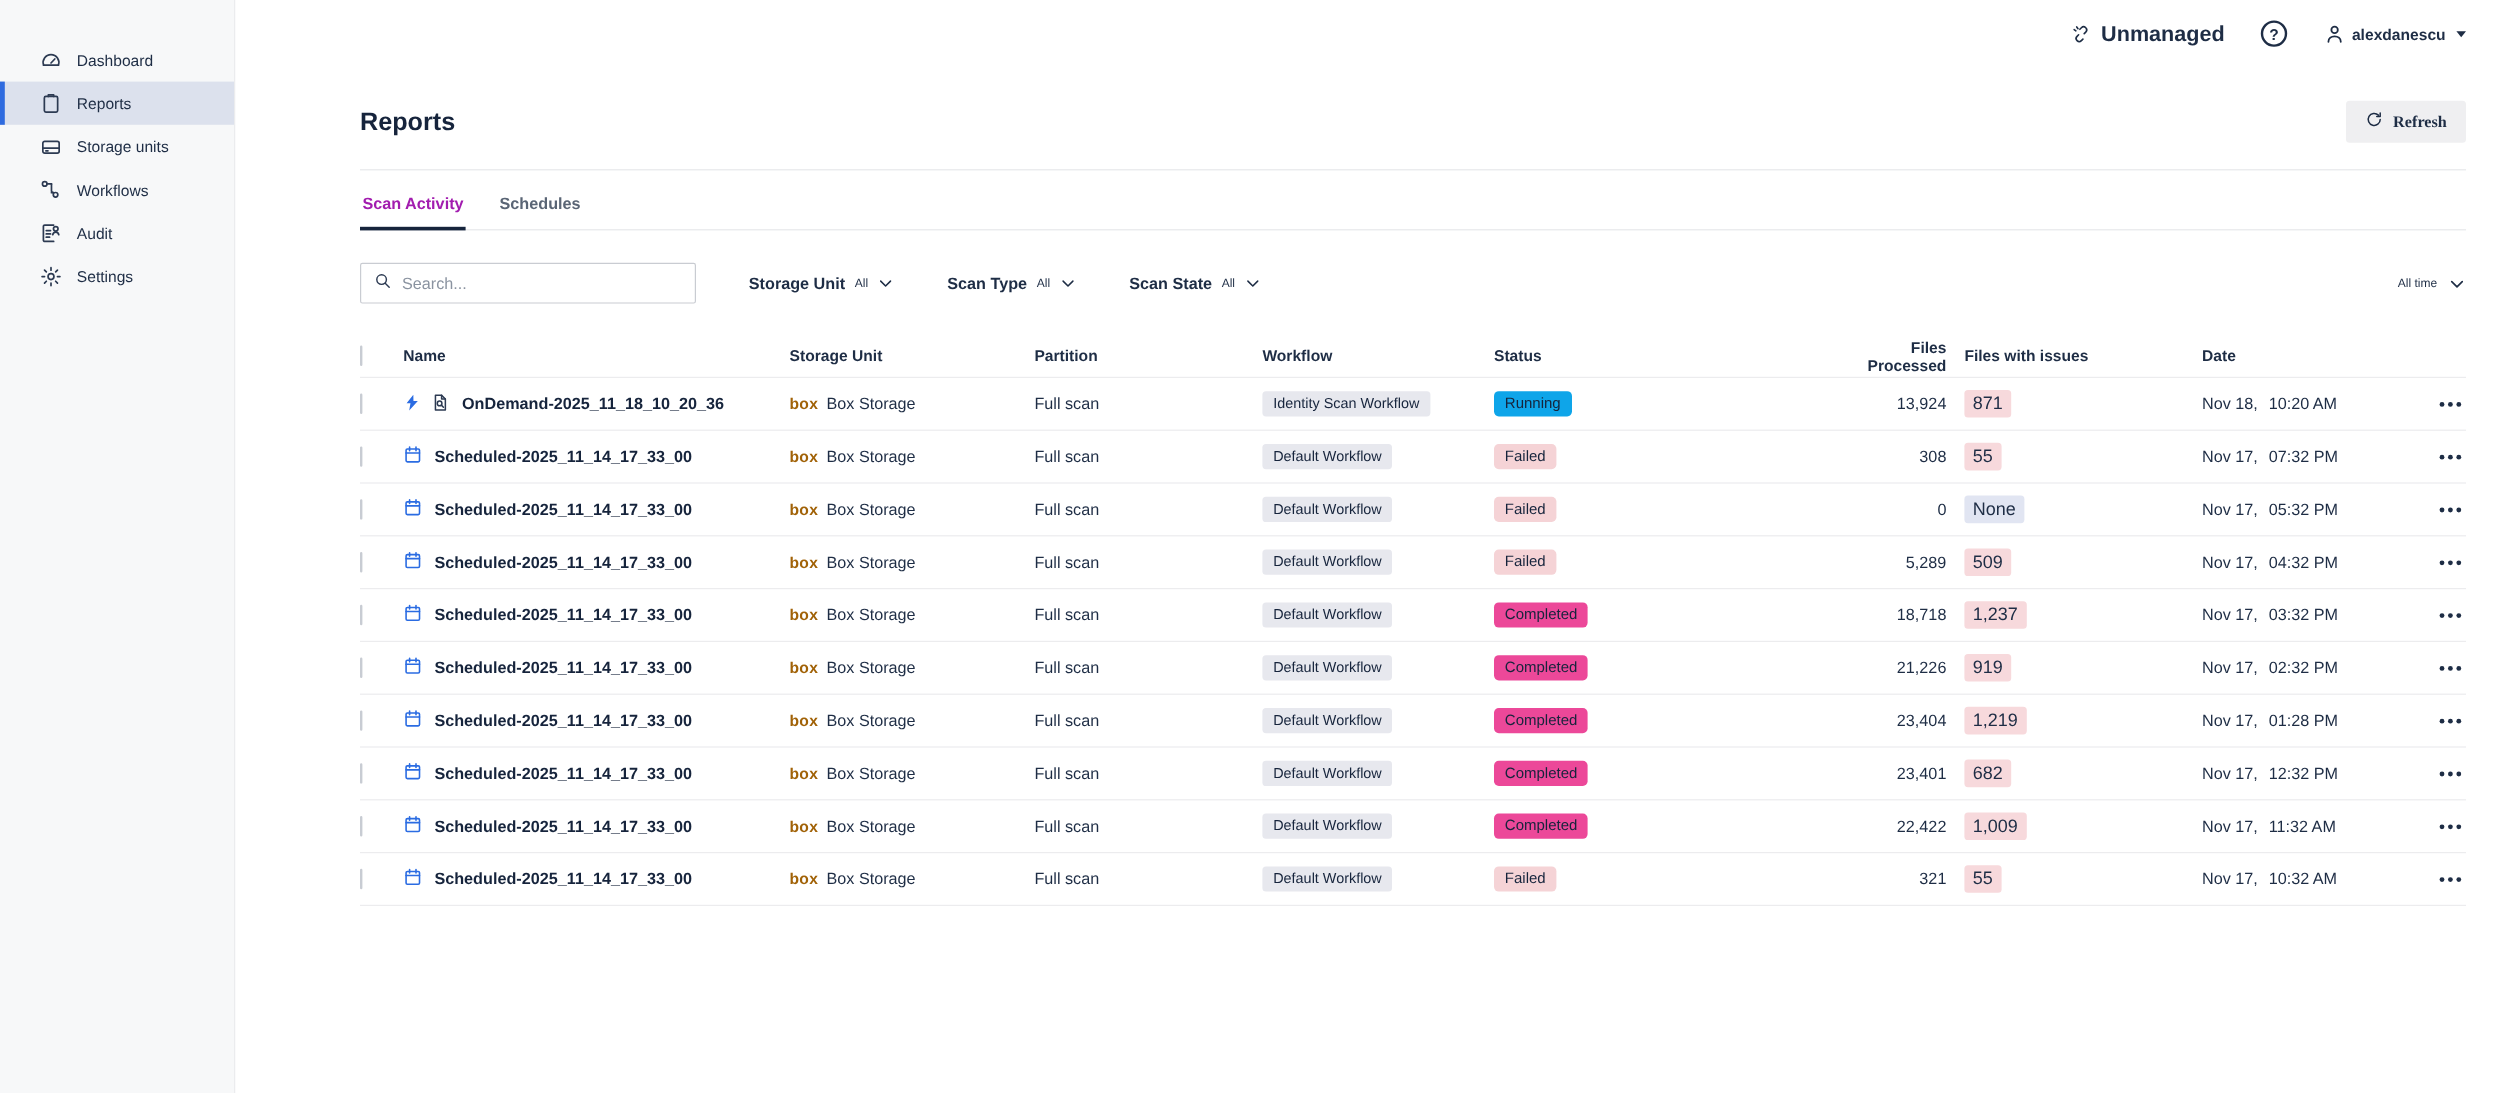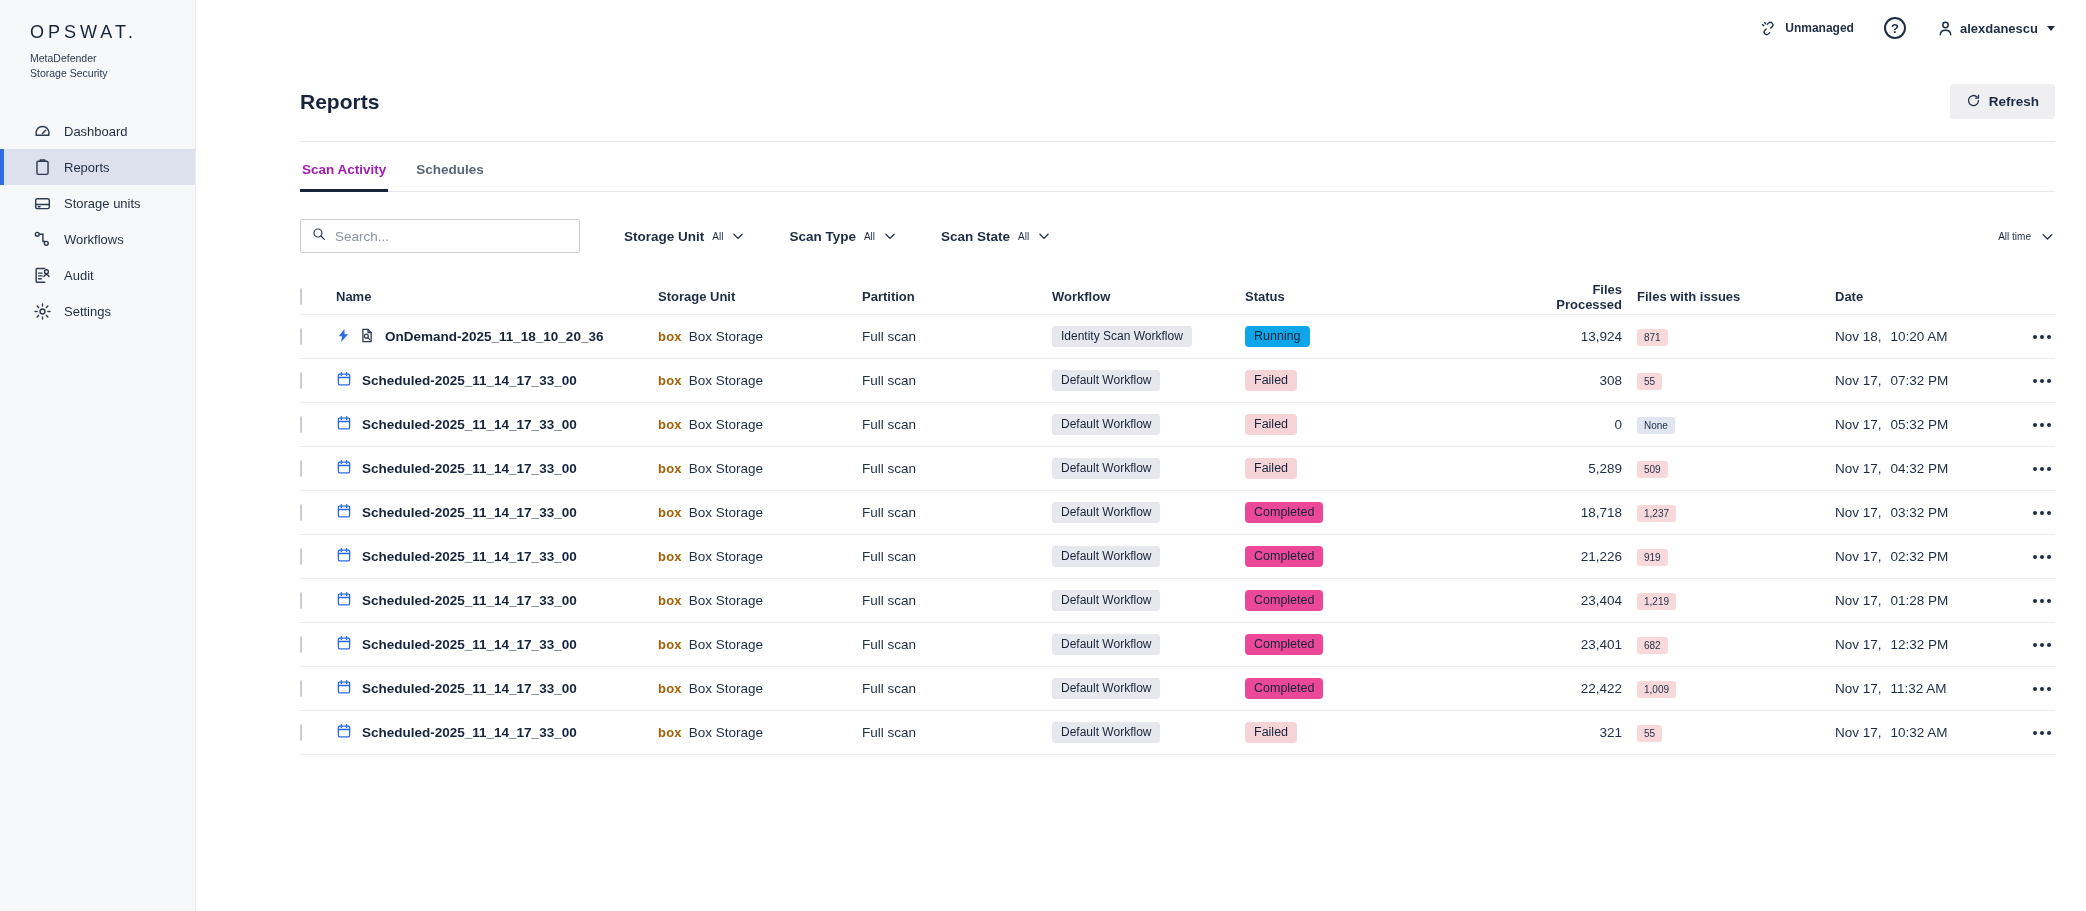--- a/index.html
+++ b/index.html
@@ -17,29 +17,29 @@
   .nav-icon { width:19px; height:19px; display:flex; align-items:center; justify-content:center; }
   .nav-icon svg { width:19px; height:19px; stroke:#2c3a52; fill:none; stroke-width:1.8; stroke-linecap:round; stroke-linejoin:round; }
   .nav-label { font-size:13px; color:#1e2d45; }
 
   
   .main { flex:1; padding:0 31px 0 104px; position:relative; }
 
   .topbar { height:56px; display:flex; align-items:center; justify-content:flex-end; gap:30px; }
   .topbar svg { stroke:#1e2d45; fill:none; stroke-width:1.9; stroke-linecap:round; stroke-linejoin:round; }
   .unmanaged { display:flex; align-items:center; gap:8px; cursor:pointer; }
-  .unmanaged-label { font-size:12px; font-weight:700; }
+  .unmanaged-label { font-size:18px; font-weight:700; }
   .help-btn { width:22px; height:22px; border:2px solid #1e2d45; border-radius:50%; display:flex; align-items:center; justify-content:center; font-size:13px; font-weight:700; cursor:pointer; }
   .user { display:flex; align-items:center; gap:5px; cursor:pointer; }
   .user-name { font-size:13px; font-weight:700; }
   .caret-down { width:0; height:0; border-left:4.5px solid transparent; border-right:4.5px solid transparent; border-top:5.5px solid #1e2d45; margin-left:4px; }
 
   .title-row { margin-top:28px; display:flex; align-items:center; justify-content:space-between; }
   .page-title { font-size:21px; font-weight:700; color:#16243c; }
-  .refresh-btn { display:flex; align-items:center; gap:8px; background:#efeff1; border:none; border-radius:3px; height:35px; padding:0 16px; font-size:13.5px; font-weight:600; color:#1e2d45; cursor:pointer; font-family:Liberation Sans, sans-serif; }
+  .refresh-btn { display:flex; align-items:center; gap:8px; background:#efeff1; border:none; border-radius:3px; height:35px; padding:0 16px; font-size:13.5px; font-weight:600; color:#1e2d45; cursor:pointer; font-family:Liberation Serif, serif; }
   .refresh-btn svg { stroke:#1e2d45; fill:none; stroke-width:2; stroke-linecap:round; stroke-linejoin:round; }
 
   .title-divider { margin-top:22px; border-bottom:1px solid #e7e8ea; }
 
   .tabs { margin-top:20px; display:flex; gap:26px; border-bottom:1px solid #e7e8ea; }
   .tab { padding:0 2px 12px; font-size:13.5px; font-weight:700; color:#5a6575; cursor:pointer; border-bottom:3px solid transparent; margin-bottom:-1px; }
   .tab.active { color:#a21caf; border-bottom:3px solid #16243c; }
 
   
   .filters { margin-top:27px; display:flex; align-items:center; }
@@ -66,21 +66,21 @@
   .row-icons { display:flex; align-items:center; gap:8px; flex:0 0 auto; }
   .c-storage { display:flex; align-items:center; gap:7px; }
   .box-logo { color:#a16207; font-weight:700; font-size:13px; letter-spacing:0.2px; }
   .c-right { text-align:right; padding-right:0; }
   .c-issues { padding-left:15px; }
   .badge { display:inline-block; padding:4px 9px; border-radius:4px; font-size:12.5px; color:#16243c; line-height:1.1; }
   .wf-badge { background:#e7e8ee; font-size:12px; border-radius:3px; }
   .st-running { background:#0ea5e9; }
   .st-failed { background:#f5d3d6; }
   .st-completed { background:#ec4899;text-align:right; }
-  .iss-badge { background:#f7d9dc; border-radius:3px; padding:3px 7px; font-size:10px; }
+  .iss-badge { background:#f7d9dc; border-radius:3px; padding:3px 7px; font-size:15px; }
   .iss-none { background:#e1e5f2; }
   .c-date { display:flex; align-items:center; }
   .d-time { margin-left:9px; }
   .c-menu { display:flex; justify-content:center; }
   .dots { display:flex; gap:3px; cursor:pointer; padding:6px 2px; }
   .dots i { width:4px; height:4px; border-radius:50%; background:#1e2d45; }
 
   
   .pager { margin-top:22px; display:flex; align-items:center; }
   .page-size { width:72px; height:31px; border:1px solid #c9ccd2; border-radius:3px; display:flex; align-items:center; justify-content:space-between; padding:0 11px 0 13px; cursor:pointer; background:#fff; }
@@ -93,27 +93,20 @@
   .pg-next svg { stroke:#16243c; }
 
   .icon-16 svg { display:block; }
 </style>
 </head>
 <body>
 
 <div class="app">
 
   <aside class="sidebar">
-    <div class="brand">
-      <div class="brand-logo">OPSWAT.</div>
-      <div class="brand-sub">
-        <div>MetaDefender</div>
-        <div>Storage Security</div>
-      </div>
-    </div>
     <nav class="nav" id="sidebar-items">
         <div class="nav-item">
           <span class="nav-icon">
             <svg viewBox="0 0 24 24">
               <path d="M4.2 16.8a8.3 8.3 0 1 1 15.6 0"></path>
               <path d="M12 14.5l4-4.2"></path>
               <path d="M4.2 16.8h15.6"></path>
             </svg>
           </span>
           <span class="nav-label">Dashboard</span>

